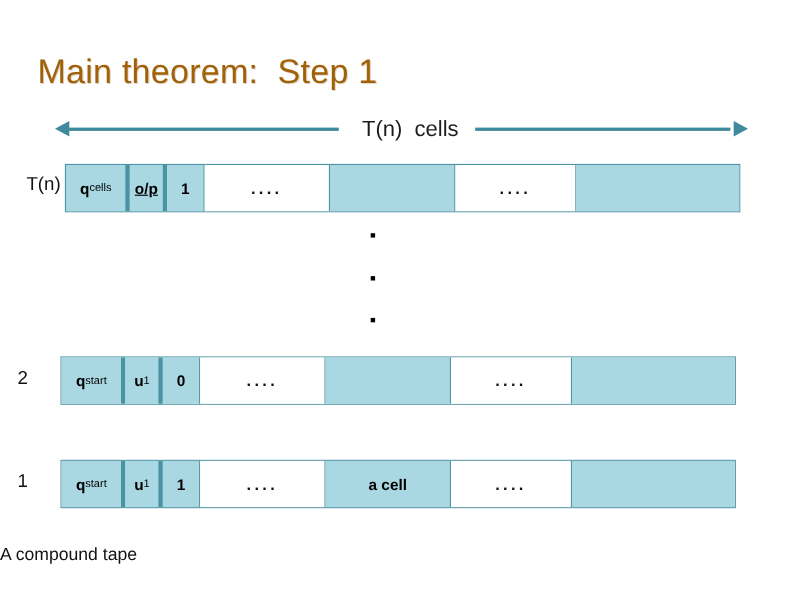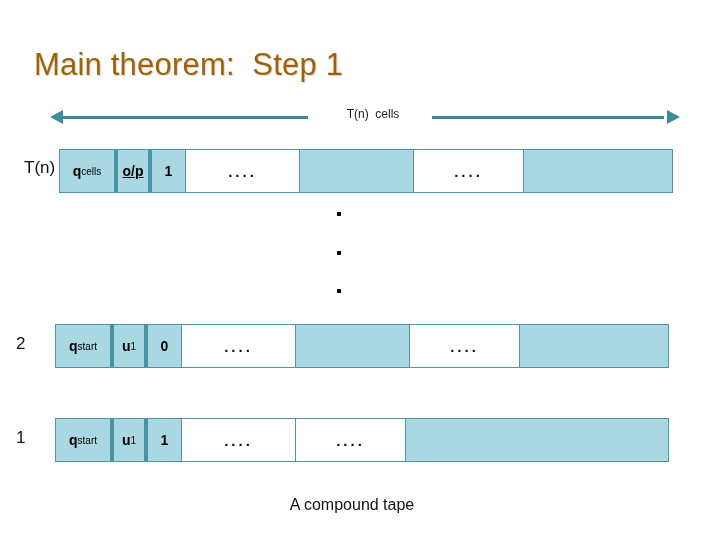--- a/index.html
+++ b/index.html
@@ -53,21 +53,21 @@
     border-bottom: 7px solid transparent;
   }
   #arrow-head-left  { left: 0px;   border-right: 13px solid #3f8b9d; }
   #arrow-head-right { right: 0px;  border-left: 13px solid #3f8b9d; }
   #span-label {
     position: absolute;
     left: 258px;
     top: 3px;
     width: 130px;
     text-align: center;
-    font-size: 12px;
+    font-size: 20px;
     color: #1b1b1b;
     background: #ffffff;
     white-space: pre;
   }
 
   
   .row-label {
     position: absolute;
     font-size: 17px;
     color: #111111;
@@ -133,21 +133,20 @@
   #vertical-dots .vdot:nth-child(1) { top: 4px; }
   #vertical-dots .vdot:nth-child(2) { top: 43px; }
   #vertical-dots .vdot:nth-child(3) { top: 81px; }
 
   
   #caption {
     position: absolute;
     left: 0;
     top: 496px;
     width: 704px;
-    text-align: center;
     font-size: 16px;
     color: #111111;
     white-space: pre;
   }
 </style>
 </head>
 <body>
 
 <div id="slide-title">Main theorem:  Step 1</div>
 
@@ -212,20 +211,23 @@
     <div class="cell blue sep plain" style="width: 34px; flex: 0 0 34px;">
       <span>u</span>
       <span class="sub">1</span>
     </div>
     <div class="cell blue line plain" style="width: 34px; flex: 0 0 34px;">
       <span>1</span>
     </div>
     <div class="cell white line dots" style="width: 114px; flex: 0 0 114px;">
       <span>....</span>
     </div>
+    <div class="cell blue line plain" style="width: 114px; flex: 0 0 114px;">
+      <span>a cell</span>
+    </div>
     <div class="cell white line dots" style="width: 110px; flex: 0 0 110px;">
       <span>....</span>
     </div>
     <div class="cell blue plain" style="width: 148px; flex: 1 1 auto;"></div>
   </div>
 
 <div id="vertical-dots">
   <span class="vdot"></span>
   <span class="vdot"></span>
   <span class="vdot"></span>

